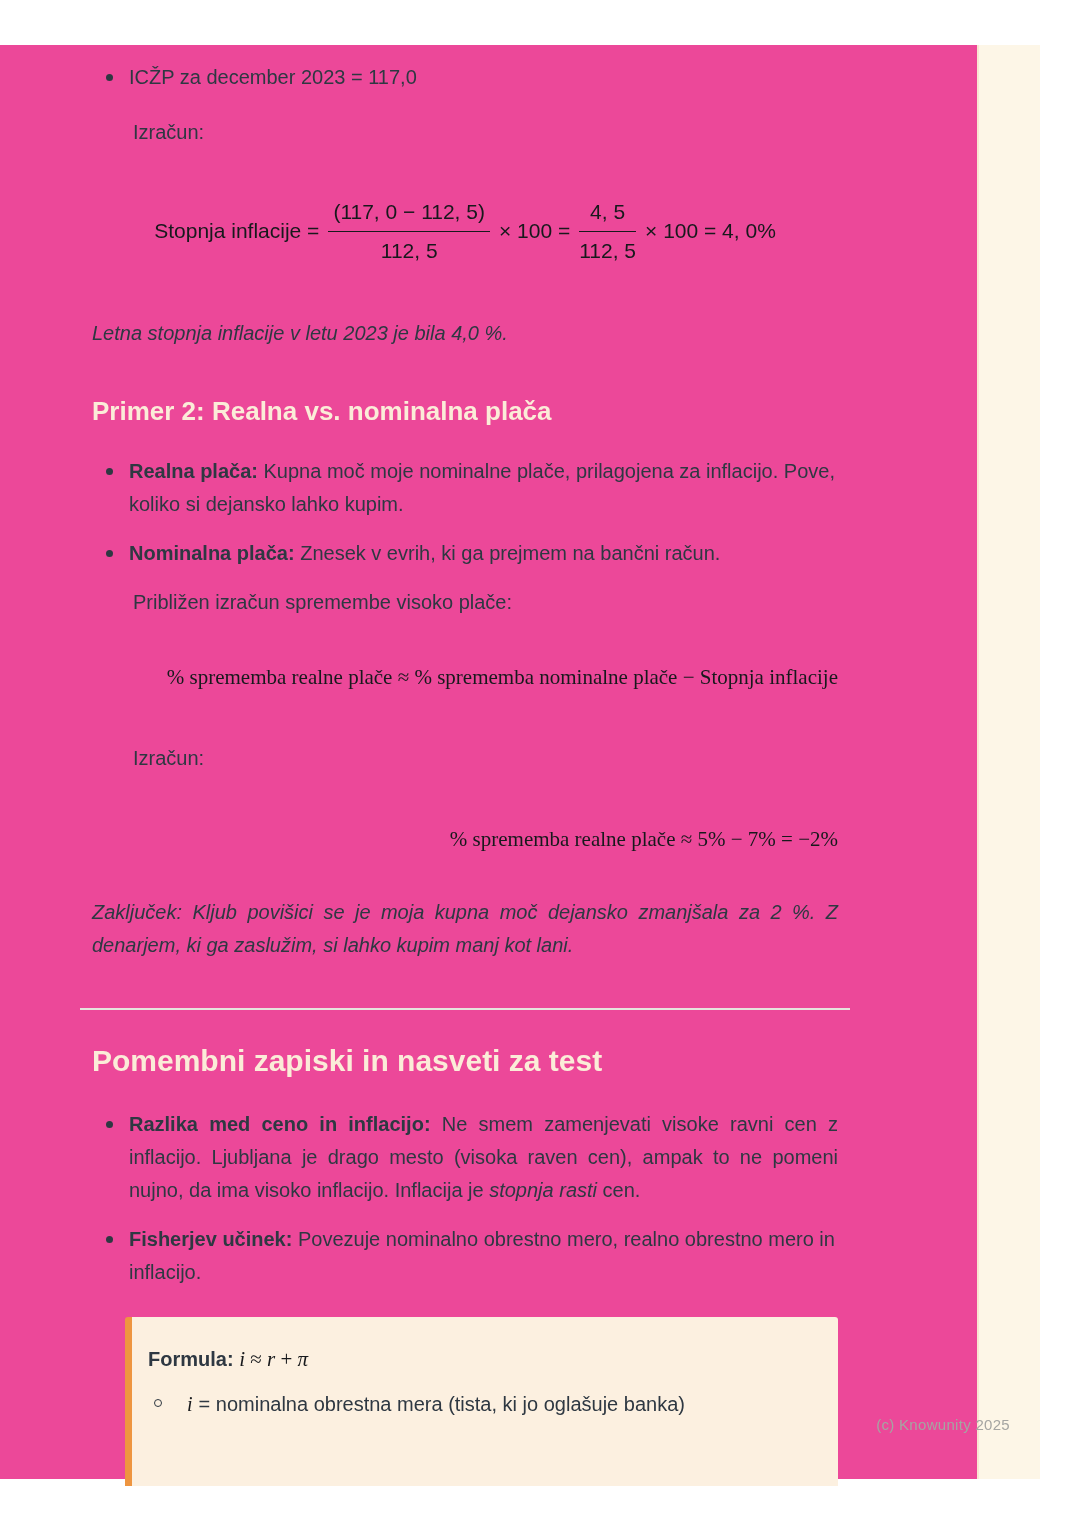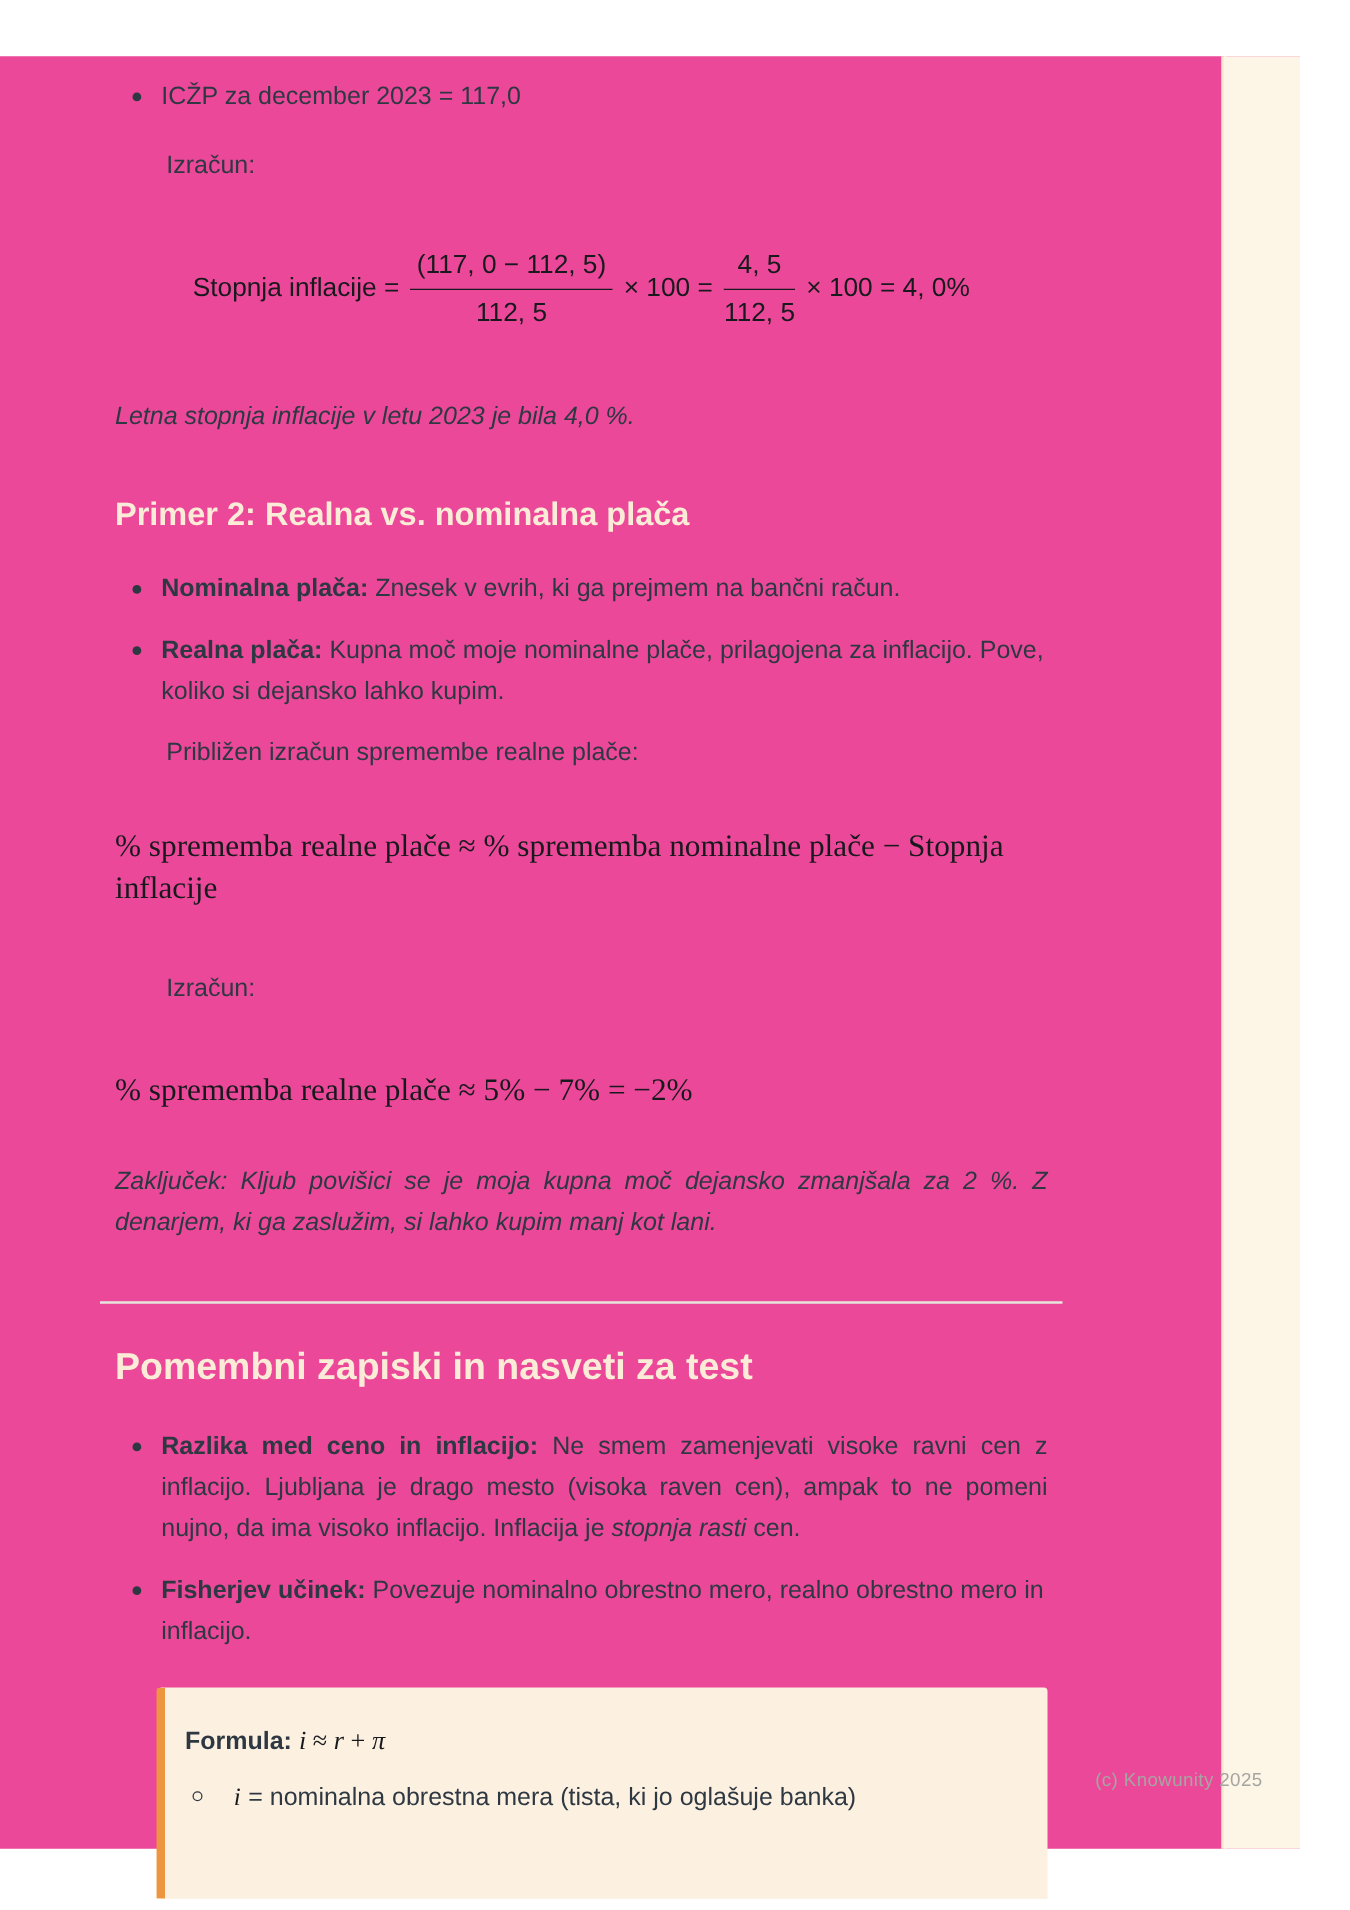--- a/index.html
+++ b/index.html
@@ -40,21 +40,21 @@
   strong { font-weight:bold; }
   
   .formula {
     display:flex; align-items:center; justify-content:center;
     font-family:Liberation Sans, sans-serif; color:#17191c;
     font-size:21px; gap:9px;
   }
   .formula-1 { margin:36px 0 40px 0; min-height:92px; }
   .formula-plain {
     font-family:"Liberation Serif", serif; color:#17191c;
-    font-size:25px; text-align:left;
+    font-size:21px; text-align:right;
   }
   .frac { display:inline-block; text-align:center; line-height:30px; }
   .frac .num { display:block; padding:0 5px 4px; border-bottom:1.6px solid #17191c; }
   .frac .den { display:block; padding-top:4px; }
   
   h2.pale {
     font-size:26px; font-weight:bold; color:#fbecd8;
     margin:46px 0 28px 0;
   }
   h1.pale {
@@ -116,29 +116,29 @@
     <span>× 100 = 4, 0%</span>
   </div>
 
   <p class="italic" style="margin-bottom:10px;">Letna stopnja inflacije v letu 2023 je bila 4,0 %.</p>
 
   <h2 class="pale">Primer 2: Realna vs. nominalna plača</h2>
 
   <ul class="bullets">
     <li>
       <span class="dot"></span>
-      <p><strong>Nominalna plača:</strong><span> Znesek v evrih, ki ga prejmem na bančni račun.</span></p>
+      <p><strong>Realna plača:</strong><span> Kupna moč moje nominalne plače, prilagojena za inflacijo. Pove, koliko si dejansko lahko kupim.</span></p>
     </li>
     <li>
       <span class="dot"></span>
-      <p><strong>Realna plača:</strong><span> Kupna moč moje nominalne plače, prilagojena za inflacijo. Pove, koliko si dejansko lahko kupim.</span></p>
+      <p><strong>Nominalna plača:</strong><span> Znesek v evrih, ki ga prejmem na bančni račun.</span></p>
     </li>
   </ul>
 
-  <p class="label" style="margin-top:14px;">Približen izračun spremembe realne plače:</p>
+  <p class="label" style="margin-top:14px;">Približen izračun spremembe visoko plače:</p>
 
   <p class="formula-plain" style="margin:42px 0 48px 0;">% sprememba realne plače ≈ % sprememba nominalne plače − Stopnja inflacije</p>
 
 
   <p class="label">Izračun:</p>
 
   <p class="formula-plain" style="margin:48px 0 40px 0;">% sprememba realne plače ≈ 5% − 7% = −2%</p>
 
   <p class="italic justify">Zaključek: Kljub povišici se je moja kupna moč dejansko zmanjšala za 2 %. Z denarjem, ki ga zaslužim, si lahko kupim manj kot lani.</p>
 

